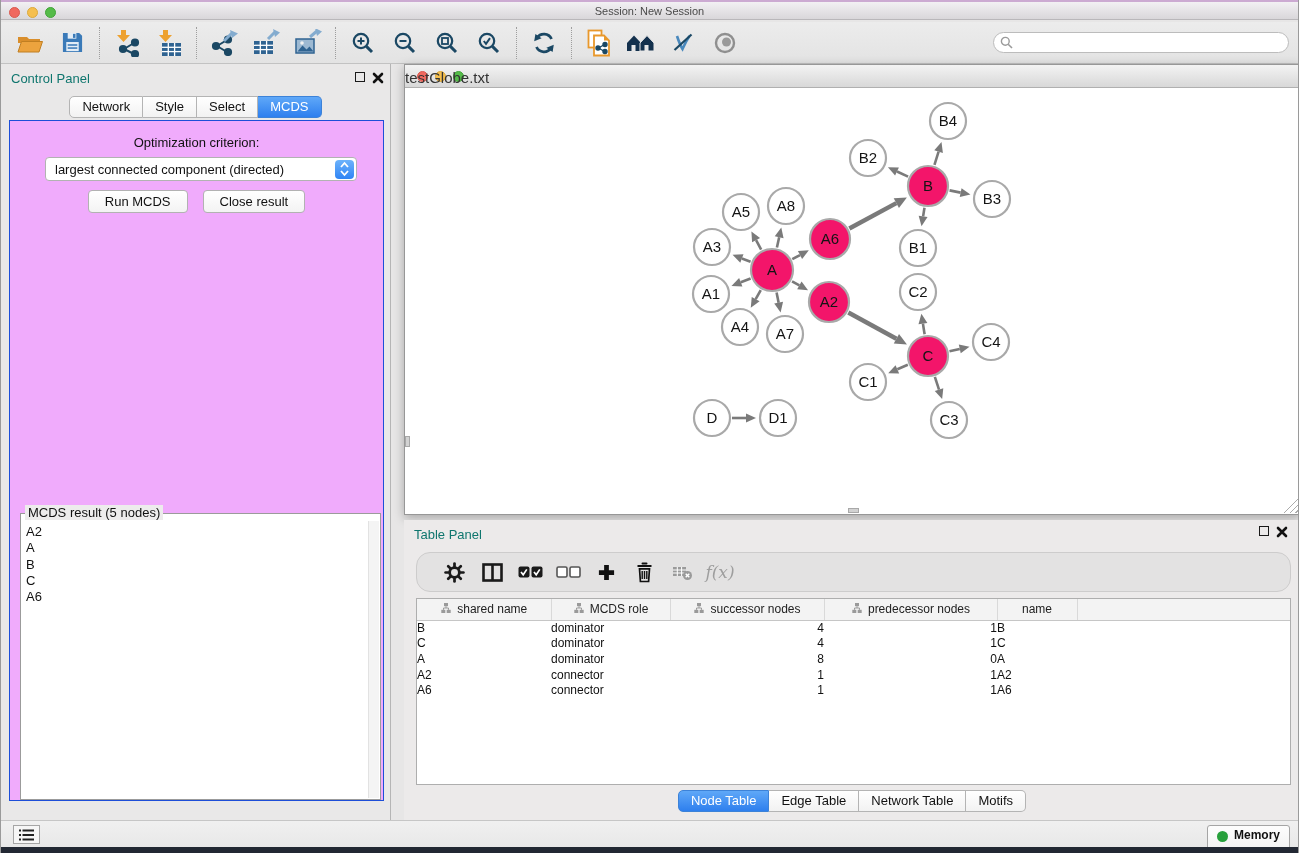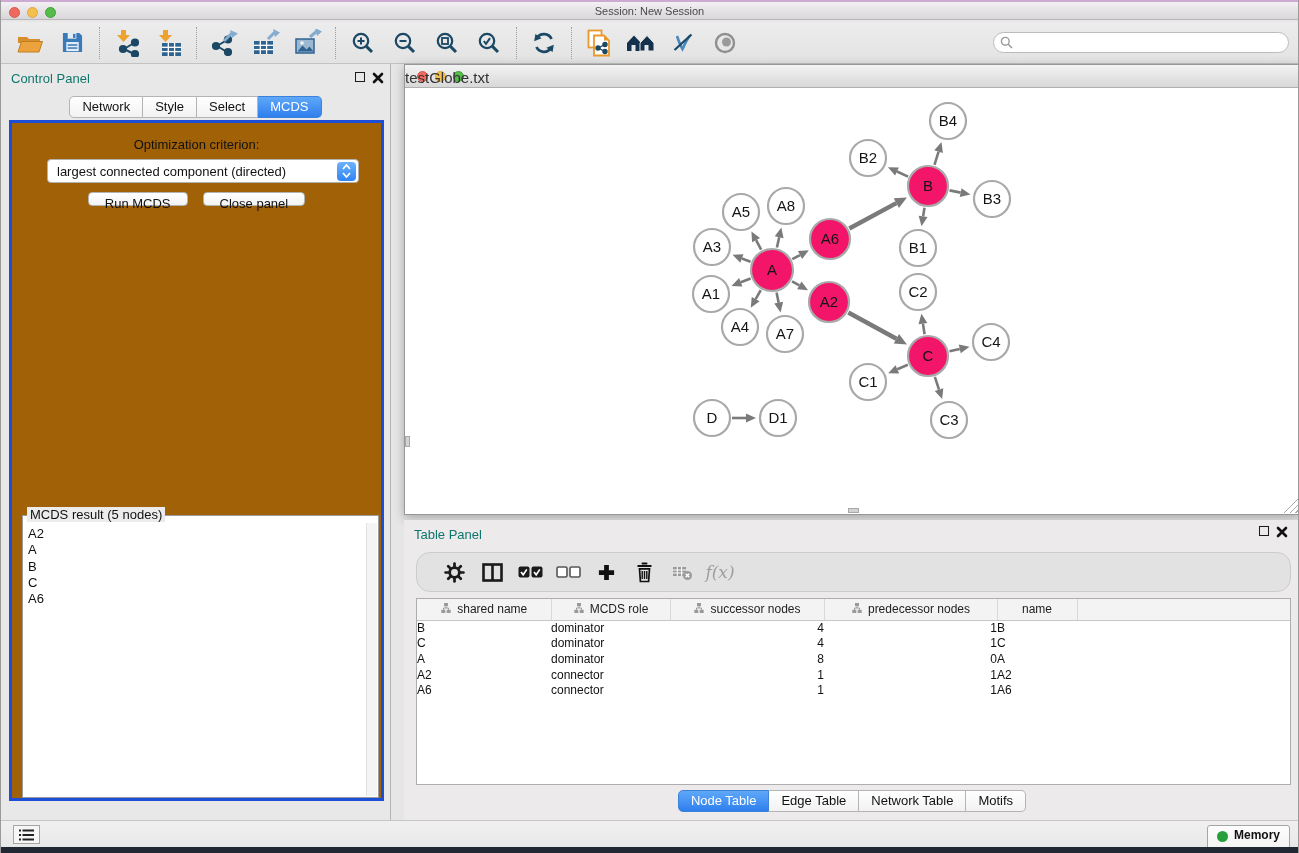--- a/index.html
+++ b/index.html
@@ -36,31 +36,31 @@
   .cpanel .winbtns{right:6px;}
   .sqbtn{width:10px;height:10px;border:1.6px solid #1a1a1a;background:transparent;}
   .tabbar{display:flex;}
   .tabbar .tab{background:linear-gradient(#ffffff,#f2f2f2);border:1px solid #b4b4b4;border-left:none;
     padding:2px 12px 3px;font-size:13px;color:#111;white-space:nowrap;}
   .tabbar .tab:first-child{border-left:1px solid #b4b4b4;border-radius:5px 0 0 5px;}
   .tabbar .tab:last-child{border-radius:0 5px 5px 0;}
   .tabbar .tab.active{background:linear-gradient(#5fa8f8,#2e7fee);color:#fff;border-color:#3c82d8;}
   .cp-tabs{position:absolute;left:0;right:0;top:32px;display:flex;justify-content:center;}
   .cp-content{position:absolute;left:8px;top:56px;width:375px;height:681px;
-    background:#a16207;border:3px solid #1d4ed8;padding-left:40px;}
+    background:#f0abfc;border:1px solid #1d4ed8;padding-left:40px;}
   .crit-label{position:absolute;left:0;right:0;top:14px;text-align:center;font-size:13px;color:#111;}
   .selectbox{position:absolute;left:35px;top:36px;width:312px;height:24px;background:#fff;
     border:1px solid #b2b2b2;border-radius:4px;font-size:13px;color:#111;
     display:flex;align-items:center;padding-left:9px;}
   .stepper{position:absolute;right:2px;top:1.5px;width:19px;height:19px;border-radius:4px;
     background:linear-gradient(#6db3fb,#2f84f5);display:flex;flex-direction:column;
     align-items:center;justify-content:center;}
   .btnrow{position:absolute;left:0;right:0;top:69px;display:flex;justify-content:center;gap:15px;}
   .pbtn{background:linear-gradient(#ffffff,#f3f3f3);border:1px solid #b2b2b2;border-radius:4px;
-    font-size:13px;color:#111;padding:3px 16px;height:14px;font-family:"Liberation Sans",sans-serif;}
+    font-size:13px;color:#111;padding:3px 16px;height:23px;font-family:"Liberation Sans",sans-serif;}
   .groupbox{position:absolute;left:10px;right:2px;top:392px;bottom:0;border:1px solid #9b9b9b;
     background:#fff;}
   .groupbox .legend{position:absolute;left:4px;top:-9px;background:#edecec;padding:0 3px;
     font-size:13px;color:#111;}
   .resultlist{position:absolute;left:1px;right:13px;top:7px;bottom:1px;background:#fff;
     overflow:hidden;padding-top:3px;}
   .result-item{font-size:13px;color:#111;line-height:16.3px;padding-left:4px;}
   .scrolltrack{position:absolute;right:1px;top:7px;bottom:1px;width:11px;background:#f4f4f4;
     border-left:1px solid #e2e2e2;}
   
@@ -309,21 +309,21 @@
         <span>largest connected component (directed)</span>
         <span class="stepper">
           <svg width="13" height="16" viewBox="0 0 13 16">
             <path d="M3 6 L6.5 2 L10 6" stroke="#fff" stroke-width="1.8" fill="none"></path>
             <path d="M3 10 L6.5 14 L10 10" stroke="#fff" stroke-width="1.8" fill="none"></path>
           </svg>
         </span>
       </div>
       <div class="btnrow">
         <button class="pbtn">Run MCDS</button>
-        <button class="pbtn">Close panel</button>
+        <button class="pbtn">Close result</button>
       </div>
       <div class="groupbox">
         <span class="legend">MCDS result (5 nodes)</span>
         <div class="resultlist">
             <div class="result-item">A2</div>
             <div class="result-item">A</div>
             <div class="result-item">B</div>
             <div class="result-item">C</div>
             <div class="result-item">A6</div>
           </div>

